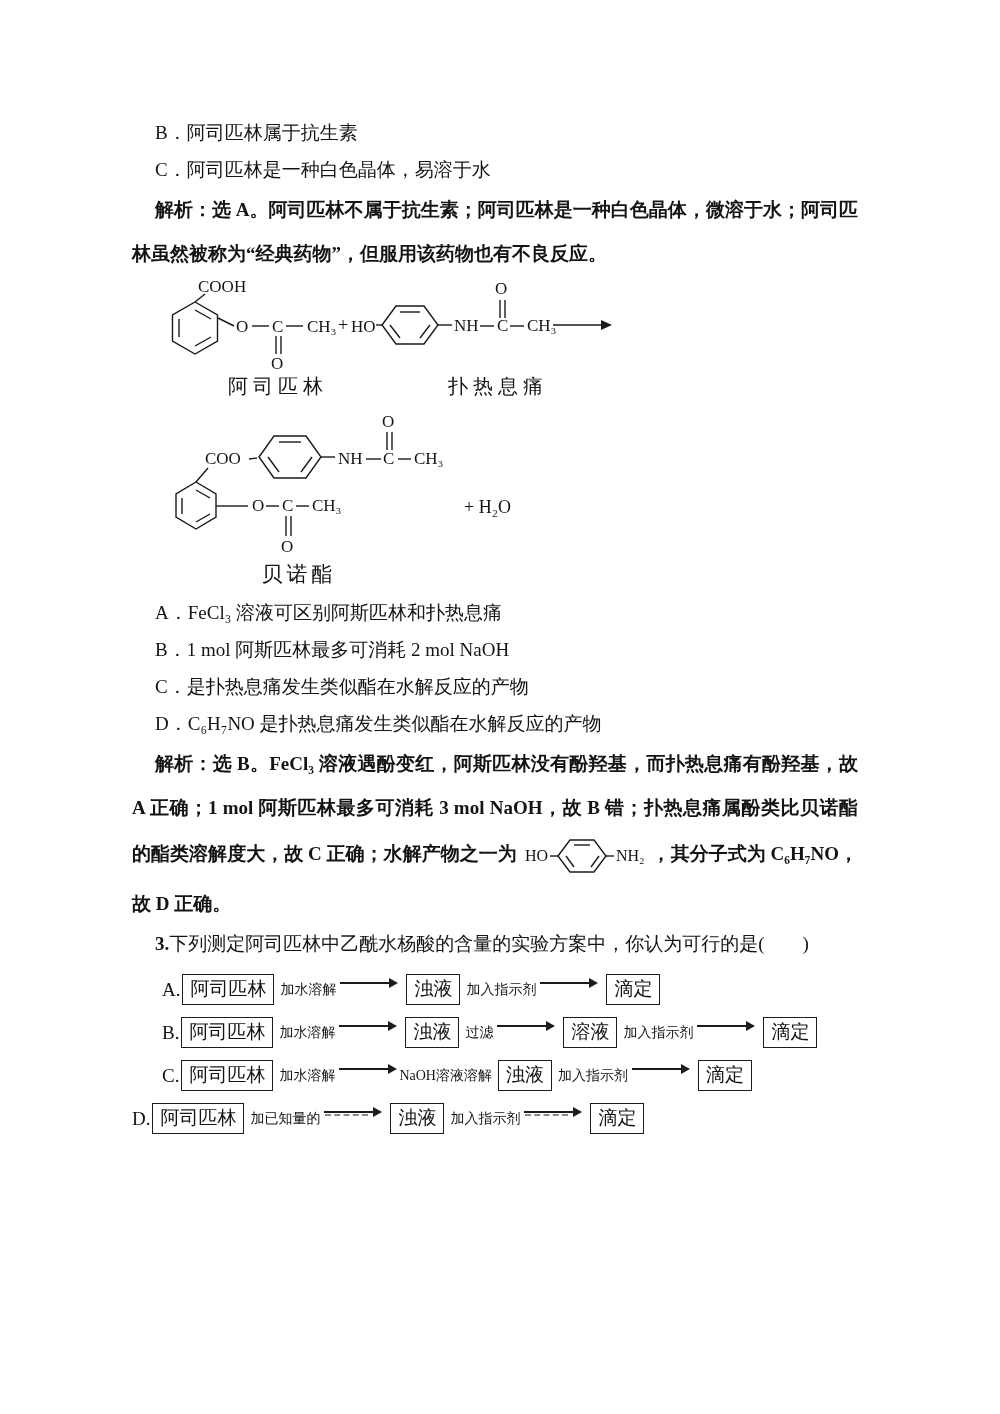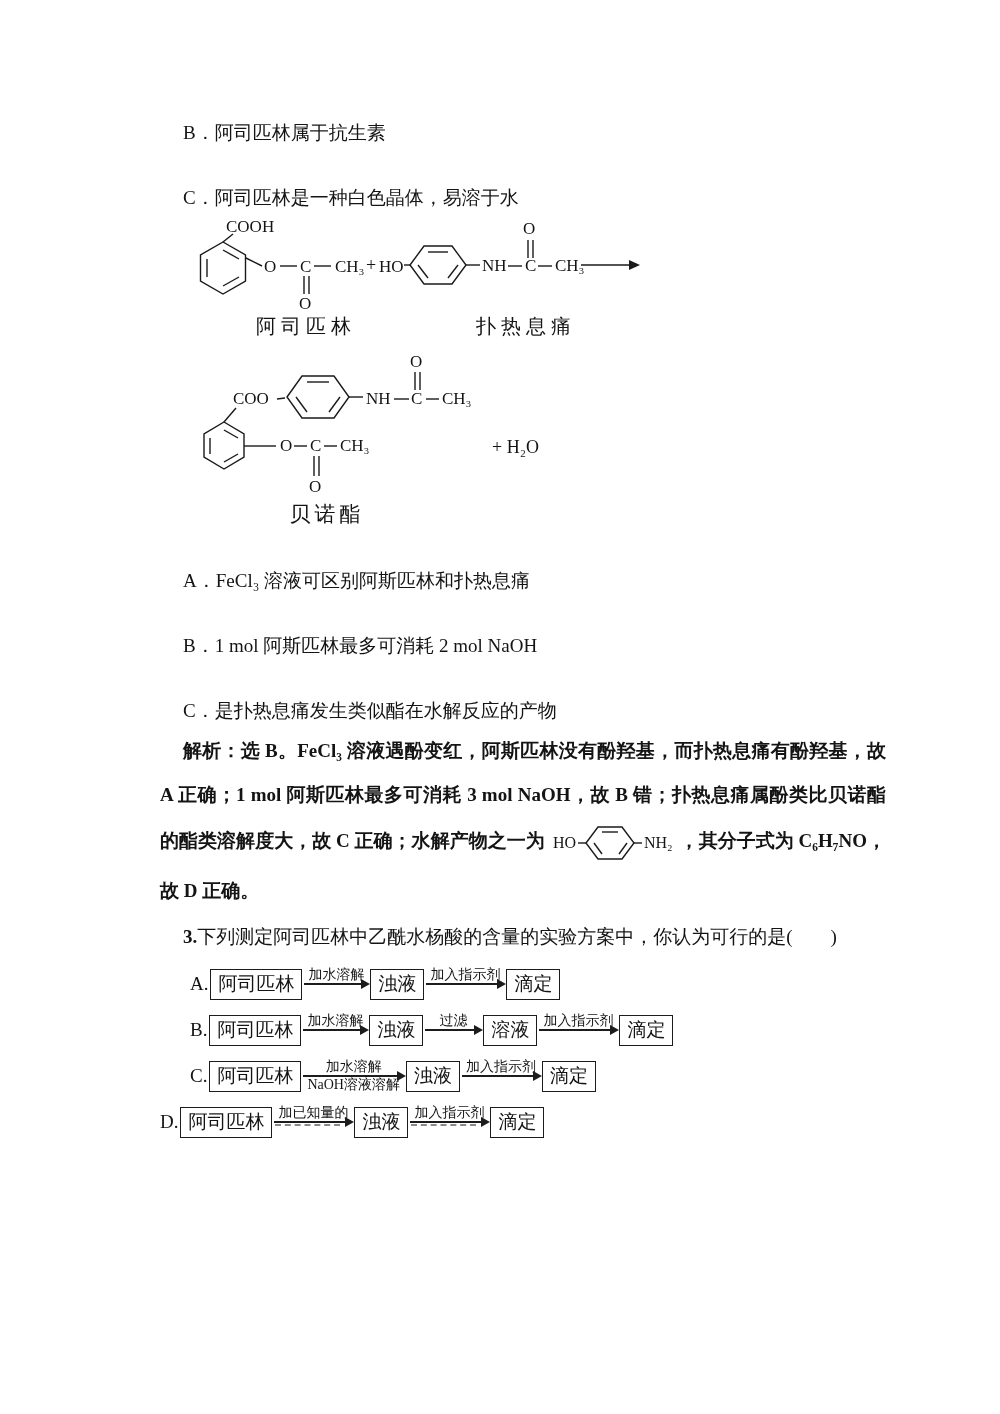--- a/index.html
+++ b/index.html
@@ -1,55 +1,56 @@
 <!DOCTYPE html>
 <html><head>
 <meta charset="utf-8">
 <style>
   * { margin:0; padding:0; box-sizing:border-box; }
   html, body { background:#ffffff; }
   body {
     width:1000px; height:1414px; position:relative; overflow:hidden;
     font-family:"Liberation Serif","DejaVu Serif",serif; color:#141414;
   }
-  .content { position:absolute; left:160px; top:0; width:726px; font-size:19px; }
-  .opt { line-height:37px; padding-left:23px; white-space:nowrap;margin-top:28px; }
+  .content { position:absolute; left:132px; top:0; width:726px; font-size:19px; }
+  .opt { line-height:37px; padding-left:23px; white-space:nowrap; }
   .opt.first { margin-top:114px; }
   .para { line-height:44px; text-align:justify; text-indent:23px; }
   .para.bold, .bold { font-weight:bold; }
   .stem { line-height:36px; text-align:justify; text-indent:23px; }
   .mol-block { margin-left:36px; }
   .mol-block.second { margin-top:6px; margin-left:37px; }
   svg text { font-family:"Liberation Serif","DejaVu Serif",serif; fill:#141414; }
   .inline-mol { vertical-align:middle; margin:0 2px; }
   
   .flow-row { display:flex; align-items:center; margin:12px 0 0 30px; white-space:nowrap; }
   .flow-row.flush { margin-left:0; }
   .fl-label { font-size:19px; margin-right:2px; }
   .fl-box { display:inline-block; border:1.5px solid #1c1c1c; padding:0 7px; height:31px; line-height:28px; font-size:19px; }
-  .fl-arrow { display:inline-flex; flex-direction:column; align-items:center; margin:0 2px; }
+  .fl-arrow { display:inline-flex; flex-direction:row; align-items:center; margin:0 2px; }
   .fl-top, .fl-bottom { font-size:14px; line-height:16px; min-height:16px; padding:0 4px; white-space:nowrap; }
   .fl-shaft { position:relative; align-self:stretch; height:2px; background:#1c1c1c; min-width:56px; }
   .fl-shaft::after {
     content:""; position:absolute; right:-2px; top:-4px;
     border-left:9px solid #1c1c1c; border-top:5px solid transparent; border-bottom:5px solid transparent;
   }
   .dashed .fl-shaft::before {
     content:""; position:absolute; left:1px; right:12px; top:3px;
     border-top:2px dashed #8a8a8a;
   }
 </style>
 </head>
 <body>
 
 <div class="content">
 
   <div class="opt first"><span>B．</span><span>阿司匹林属于抗生素</span></div>
   <div class="opt"><span>C．</span><span>阿司匹林是一种白色晶体，易溶于水</span></div>
 
+  <p class="para bold">解析：选 A。阿司匹林不属于抗生素；阿司匹林是一种白色晶体，微溶于水；阿司匹林虽然被称为“经典药物”，但服用该药物也有不良反应。</p>
 
 
   <div class="mol-block">
     <svg width="452" height="122" viewBox="0 0 452 122">
       <g stroke="#1a1a1a" stroke-width="1.4" fill="none">
 
         <polygon points="27,26 49.5,39 49.5,65 27,78 4.5,65 4.5,39"></polygon>
         <line x1="27" y1="34" x2="43" y2="43"></line>
           <line x1="43" y1="61" x2="27" y2="70"></line>
           <line x1="11" y1="61" x2="11" y2="43"></line>
@@ -127,35 +128,36 @@
       <text x="143" y="102" font-size="17">CH₃</text>
       <text x="112" y="143" font-size="17">O</text>
       <text x="295" y="104" font-size="18">+ H₂O</text>
       <text x="130" y="172" font-size="21" letter-spacing="4" text-anchor="middle">贝诺酯</text>
     </svg>
   </div>
 
   <div class="opt"><span>A．</span><span>FeCl₃ 溶液可区别阿斯匹林和扑热息痛</span></div>
   <div class="opt"><span>B．</span><span>1 mol 阿斯匹林最多可消耗 2 mol NaOH</span></div>
   <div class="opt"><span>C．</span><span>是扑热息痛发生类似酯在水解反应的产物</span></div>
+  <div class="opt"><span>D．</span><span>C₆H₇NO 是扑热息痛发生类似酯在水解反应的产物</span></div>
 
   <p class="para bold"><span>解析：选 B。FeCl₃ 溶液遇酚变红，阿斯匹林没有酚羟基，而扑热息痛有酚羟基，故 A 正确；1 mol 阿斯匹林最多可消耗 3 mol NaOH，故 B 错；扑热息痛属酚类比贝诺酯的酯类溶解度大，故 C 正确；水解产物之一为 </span><svg class="inline-mol" width="126" height="52" viewBox="0 0 126 52">
         <g stroke="#1a1a1a" stroke-width="1.4" fill="none">
           <polygon points="34,26 46,10 70,10 82,26 70,42 46,42"></polygon>
           <line x1="50" y1="15" x2="66" y2="15"></line>
           <line x1="75" y1="26" x2="67" y2="37"></line>
           <line x1="50" y1="37" x2="42" y2="26"></line>
           <line x1="26" y1="26" x2="34" y2="26"></line>
           <line x1="82" y1="26" x2="90" y2="26"></line>
         </g>
         <text x="1" y="31" font-size="16" font-weight="normal">HO</text>
         <text x="92" y="31" font-size="16" font-weight="normal">NH₂</text>
       </svg><span>，其分子式为 C₆H₇NO，故 D 正确。</span></p>
 
-  <p class="stem" style="margin-top:6px;"><span class="bold">3.</span><span>下列测定阿司匹林中乙酰水杨酸的含量的实验方案中，你认为可行的是(　　)</span></p>
+  <p class="stem" style=""><span class="bold">3.</span><span>下列测定阿司匹林中乙酰水杨酸的含量的实验方案中，你认为可行的是(　　)</span></p>
 
   <div class="flow-row">
     <span class="fl-label">A.</span>
     <span class="fl-box">阿司匹林</span>
     <span class="fl-arrow">
         <span class="fl-top">加水溶解</span>
         <span class="fl-shaft"></span>
         <span class="fl-bottom"></span>
       </span>
     <span class="fl-box">浊液</span>

